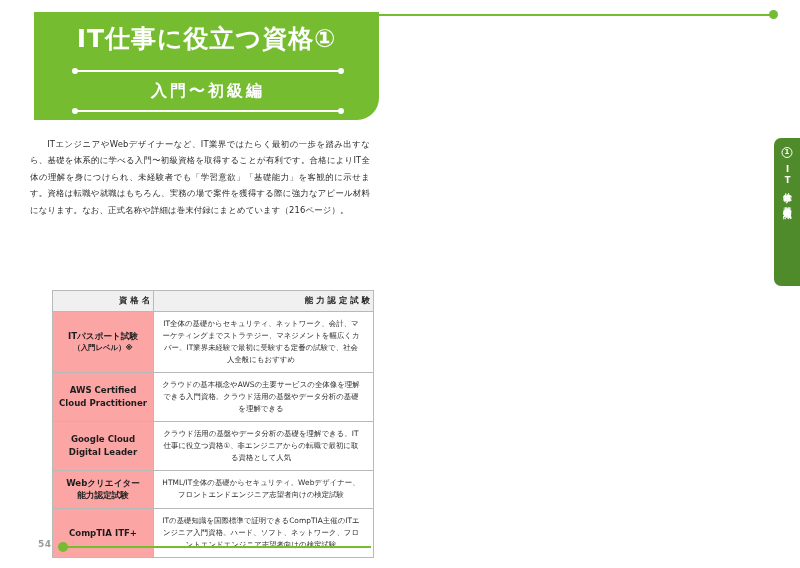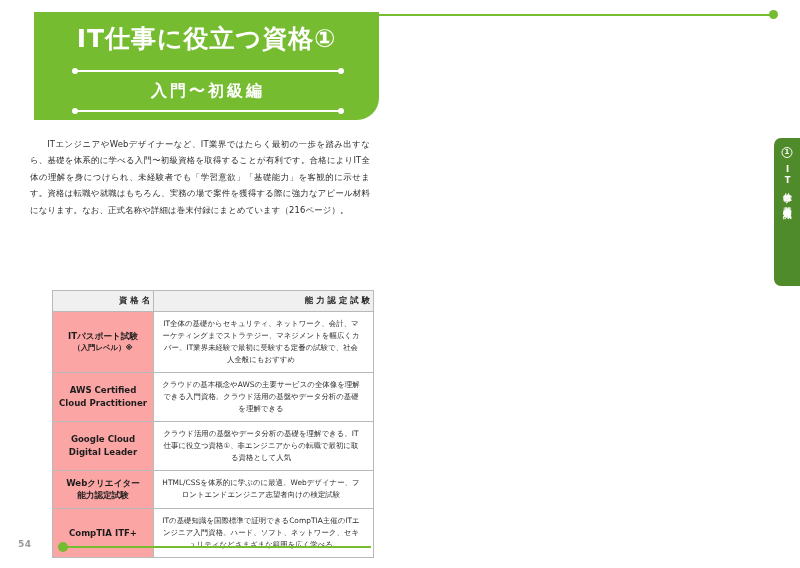--- a/index.html
+++ b/index.html
@@ -198,21 +198,21 @@
     position: absolute; top: 542px;
     width: 10px; height: 10px; border-radius: 50%; background: #76bc31;
   }
   .page-num {
     position: absolute; top: 539px;
     color: #9a9a9a; font-size: 9px; font-weight: bold;
     letter-spacing: 0.5px;
   }
   #footer-rule-left { left: 66px; width: 305px; }
   #footer-dot-left { left: 58px; }
-  #page-num-left { left: 18px; }
+  #page-num-left { left: 38px; }
 </style>
 </head>
 <body>
 
 <div class="page">
 
   <div class="left-page">
 
     <div class="title-banner">
       <div class="title-main">IT仕事に役立つ資格①</div>
@@ -255,25 +255,25 @@
           <tr>
             <td class="name">AWS Certified<br>Cloud Practitioner</td>
             <td class="desc">クラウドの基本概念やAWSの主要サービスの全体像を理解できる入門資格。クラウド活用の基盤やデータ分析の基礎を理解できる</td>
           </tr>
           <tr>
             <td class="name">Google Cloud<br>Digital Leader</td>
             <td class="desc">クラウド活用の基盤やデータ分析の基礎を理解できる。IT仕事に役立つ資格①、非エンジニアからの転職で最初に取る資格として人気</td>
           </tr>
           <tr>
             <td class="name">Webクリエイター<br>能力認定試験</td>
-            <td class="desc">HTML/CSSを体系的に学ぶのに最適。Webデザイナー、フロントエンドエンジニア志望者向けの検定試験</td>
+            <td class="desc">HTML/IT全体の基礎からセキュリティ。Webデザイナー、フロントエンドエンジニア志望者向けの検定試験</td>
           </tr>
           <tr>
             <td class="name">CompTIA ITF+</td>
-            <td class="desc">ITの基礎知識を国際標準で証明できるCompTIA主催のITエンジニア入門資格。ハード、ソフト、ネットワーク、セキュリティなどさまざまな範囲を広く学べる</td>
+            <td class="desc">ITの基礎知識を国際標準で証明できるCompTIA主催のITエンジニア入門資格。ハード、ソフト、ネットワーク、フロントエンドエンジニア志望者向けの検定試験</td>
           </tr>
         </tbody>
     </table>
 
     <div class="footer-rule" id="footer-rule-left"></div>
     <div class="footer-dot" id="footer-dot-left"></div>
     <div class="page-num" id="page-num-left">54</div>
   </div>
 
   <div class="right-page">

